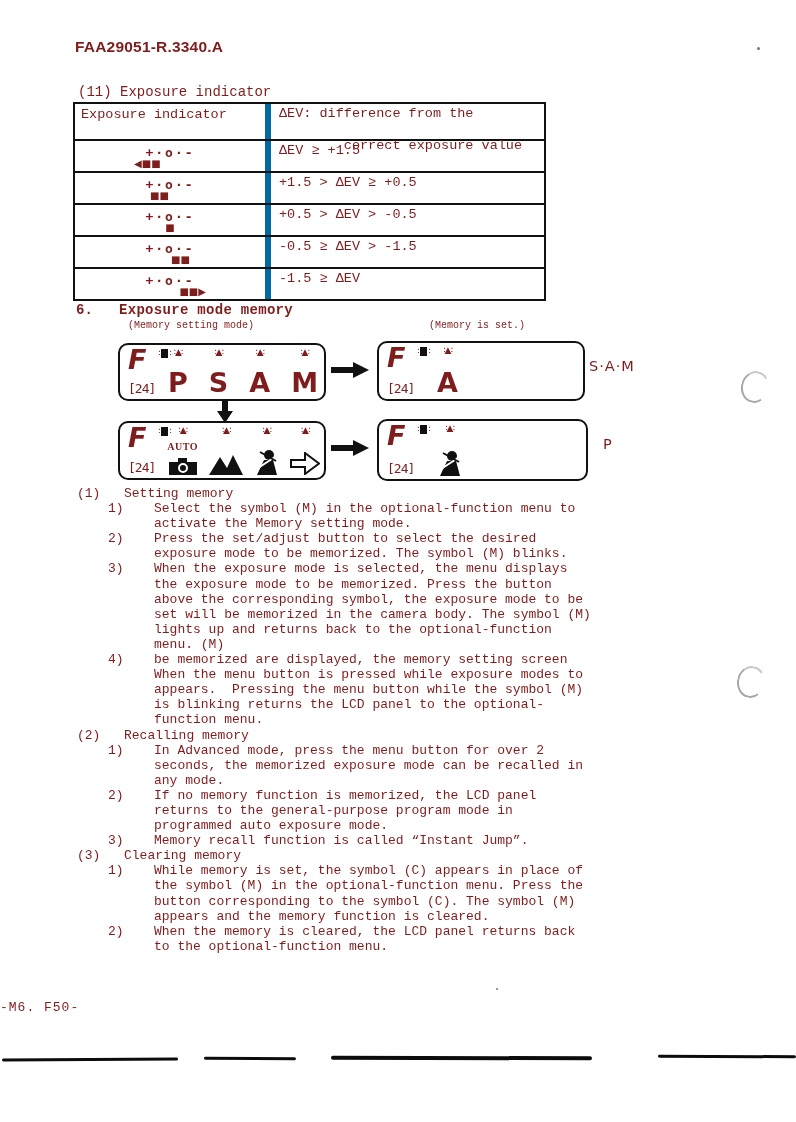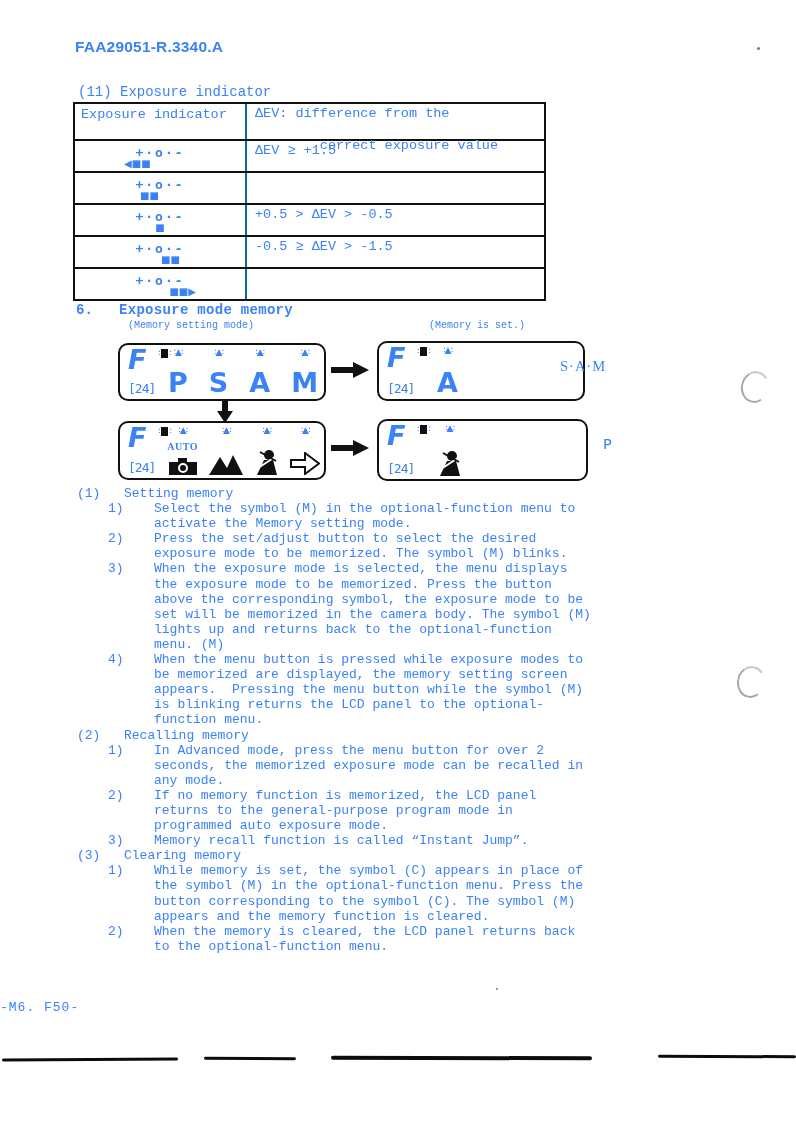--- a/index.html
+++ b/index.html
@@ -1,29 +1,29 @@
 <!DOCTYPE html>
 <html><head>
 <meta charset="utf-8">
 <style>
   html,body{margin:0;padding:0;background:#e8e8e8;}
   .page{position:relative;width:796px;height:1122px;background:#ffffff;overflow:hidden;
-        font-family:"Liberation Mono",monospace;color:#3b82f6;}
+        font-family:"Liberation Mono",monospace;color:#7f1d1d;}
 
   .doc-number{position:absolute;left:75px;top:38px;
 o        font-family:"Liberation Sans",sans-serif;font-weight:700;font-size:15.5px;letter-spacing:.2px;}
   .doc-number{font-family:"Liberation Sans",sans-serif;}
 
   .tcaption{position:absolute;left:78px;top:84px;font-size:14px;white-space:pre;}
 
   
   .etable{position:absolute;left:73px;top:102px;width:473px;border:2px solid #111;box-sizing:border-box;}
   .trow{display:flex;border-top:2px solid #111;box-sizing:border-box;}
   .trow.first{border-top:none;}
-  .c1{width:172px;border-right:2px solid #0369a1;box-sizing:border-box;padding:2px 4px;}
+  .c1{width:196px;border-right:6px solid #0369a1;box-sizing:border-box;padding:2px 4px;}
   .c2{flex:1;box-sizing:border-box;padding:2px 8px;font-size:13.5px;line-height:16px;white-space:pre;}
   .hrow{height:35px;}
   .drow{height:32px;}
   .hc1{font-size:13.5px;padding-top:3px;padding-left:6px;}
   .scale{display:block;text-align:center;font-family:"DejaVu Sans Mono",monospace;
          font-weight:700;font-size:13px;line-height:13px;letter-spacing:2px;margin-top:3px;}
   .blocks{display:block;font-family:"DejaVu Sans",sans-serif;font-size:10px;line-height:10px;
           width:58px;margin:0 auto;}
   .pos-far-left{text-align:left;transform:translateX(-7px);}
   .pos-left{text-align:left;padding-left:9px;box-sizing:border-box;}
@@ -60,21 +60,21 @@
   .mode-letter{font-family:"DejaVu Sans",sans-serif;font-weight:700;font-size:27px;line-height:27px;}
   .auto-label{font-family:Liberation Serif, serif;font-weight:700;font-size:10px;line-height:8px;letter-spacing:.5px;}
   .icon-svg{display:block;}
 
   .arrow{position:absolute;}
   .arrow-r1{left:331px;top:361px;}
   .arrow-r2{left:331px;top:439px;}
   .arrow-down{left:216px;top:401px;}
 
   .side-label{position:absolute;font-family:"DejaVu Sans",sans-serif;font-size:14.5px;letter-spacing:1px;}
-  .label-sam{left:560px;top:358px;font-family:Liberation Serif, serif;}
+  .label-sam{left:589px;top:358px;}
   .label-p{left:603px;top:436px;}
 
   
   .instructions{position:absolute;left:77px;top:486px;width:660px;font-size:13px;line-height:15.1px;}
   .shead{display:flex;}
   .snum{width:47px;}
   .item{display:flex;padding-left:31px;}
   .inum{width:46px;flex:none;}
   .ilines{white-space:pre;}
 
@@ -114,40 +114,42 @@
             <span class="scale">+·o·-</span>
             <span class="blocks pos-far-left">◀■■</span>
           </div>
           <div class="c2">ΔEV ≥ +1.5</div>
         </div>
         <div class="trow drow">
           <div class="c1">
             <span class="scale">+·o·-</span>
             <span class="blocks pos-left">■■</span>
           </div>
+          <div class="c2">+1.5 &gt; ΔEV ≥ +0.5</div>
         </div>
         <div class="trow drow">
           <div class="c1">
             <span class="scale">+·o·-</span>
             <span class="blocks pos-center">■</span>
           </div>
           <div class="c2">+0.5 &gt; ΔEV &gt; -0.5</div>
         </div>
         <div class="trow drow">
           <div class="c1">
             <span class="scale">+·o·-</span>
             <span class="blocks pos-right">■■</span>
           </div>
           <div class="c2">-0.5 ≥ ΔEV &gt; -1.5</div>
         </div>
         <div class="trow drow">
           <div class="c1">
             <span class="scale">+·o·-</span>
             <span class="blocks pos-far-right">■■▶</span>
           </div>
+          <div class="c2">-1.5 ≥ ΔEV</div>
         </div>
       </div>
   </div>
 
   <div class="sec6-num">6.</div>
   <div class="sec6-title">Exposure mode memory</div>
   <div class="cap cap-left">(Memory setting mode)</div>
   <div class="cap cap-right">(Memory is set.)</div>
 
   <div class="lcd p1">
@@ -310,21 +312,21 @@
         <div class="item">
           <span class="inum">2)</span>
           <div class="ilines"><div class="iline">Press the set/adjust button to select the desired</div><div class="iline">exposure mode to be memorized. The symbol (M) blinks.</div></div>
         </div>
         <div class="item">
           <span class="inum">3)</span>
           <div class="ilines"><div class="iline">When the exposure mode is selected, the menu displays</div><div class="iline">the exposure mode to be memorized. Press the button</div><div class="iline">above the corresponding symbol, the exposure mode to be</div><div class="iline">set will be memorized in the camera body. The symbol (M)</div><div class="iline">lights up and returns back to the optional-function</div><div class="iline">menu. (M)</div></div>
         </div>
         <div class="item">
           <span class="inum">4)</span>
-          <div class="ilines"><div class="iline">When the menu button is pressed while exposure modes to</div><div class="iline">be memorized are displayed, the memory setting screen</div><div class="iline">appears.  Pressing the menu button while the symbol (M)</div><div class="iline">is blinking returns the LCD panel to the optional-</div><div class="iline">function menu.</div></div>
+          <div class="ilines"><div class="iline">be memorized are displayed, the memory setting screen</div><div class="iline">When the menu button is pressed while exposure modes to</div><div class="iline">appears.  Pressing the menu button while the symbol (M)</div><div class="iline">is blinking returns the LCD panel to the optional-</div><div class="iline">function menu.</div></div>
         </div>
       </div>
       <div class="isec">
         <div class="shead">
           <span class="snum">(2)</span>
           <span class="slabel">Recalling memory</span>
         </div>
         <div class="item">
           <span class="inum">1)</span>
           <div class="ilines"><div class="iline">In Advanced mode, press the menu button for over 2</div><div class="iline">seconds, the memorized exposure mode can be recalled in</div><div class="iline">any mode.</div></div>

